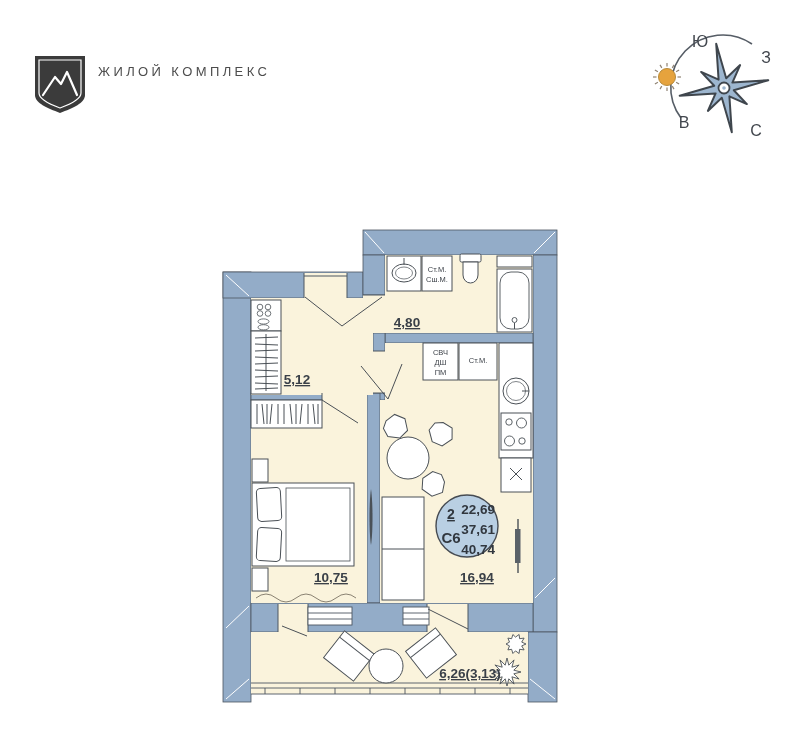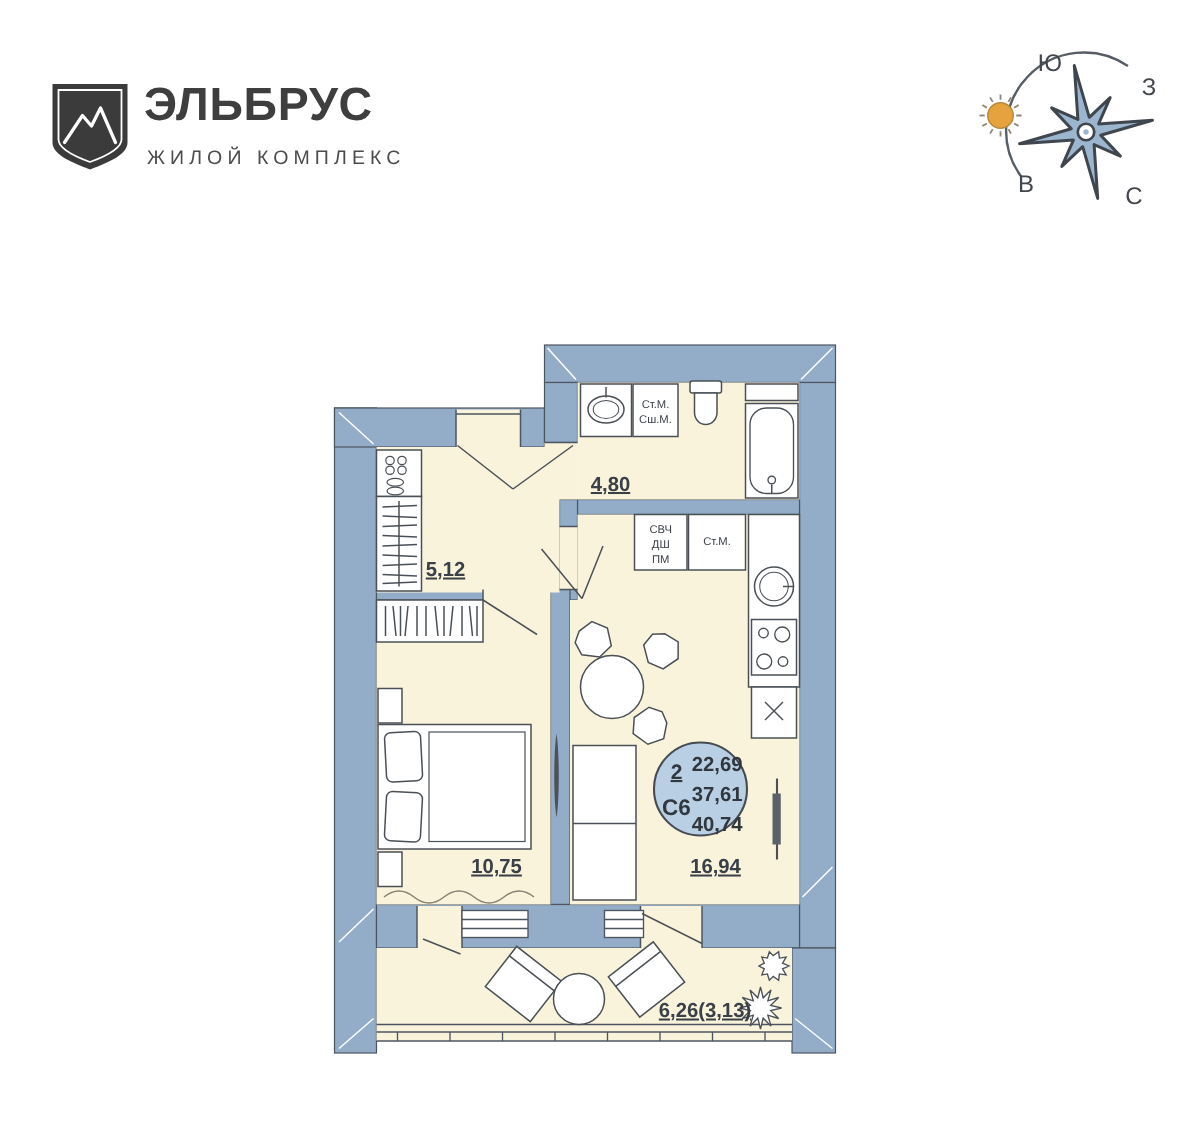--- a/index.html
+++ b/index.html
@@ -24,21 +24,20 @@
 
 <div class="page">
 
   <div class="logo">
     <svg width="54" height="62" viewBox="0 0 54 62" aria-hidden="true">
       <path d="M2,2 H52 V41 C52,49 40,54 27,59 C14,54 2,49 2,41 Z" fill="#3b3b3b"></path>
       <path d="M6,6 H48 V39 C48,45 38,50 27,54 C16,50 6,45 6,39 Z" fill="none" stroke="#ffffff" stroke-width="1.2"></path>
       <path d="M10,41 L22,23 L28,30 L34,18 L44,41" fill="none" stroke="#ffffff" stroke-width="2.2" stroke-linecap="round" stroke-linejoin="round"></path>
     </svg>
     <div>
-      <div class="brand-name">ЭЛЬБРУС</div>
       <div class="brand-tagline">ЖИЛОЙ КОМПЛЕКС</div>
     </div>
   </div>
 
   <svg width="799" height="752" viewBox="0 0 799 752" style="position:absolute;left:0;top:0;">
 
     <g>
       <path d="M681,118 A52,52 0 0 1 752,44" fill="none" stroke="#565d66" stroke-width="1.6"></path>
       <g stroke="#8f8373" stroke-width="1.2">
         <line x1="677.5" y1="77" x2="681" y2="77"></line>

